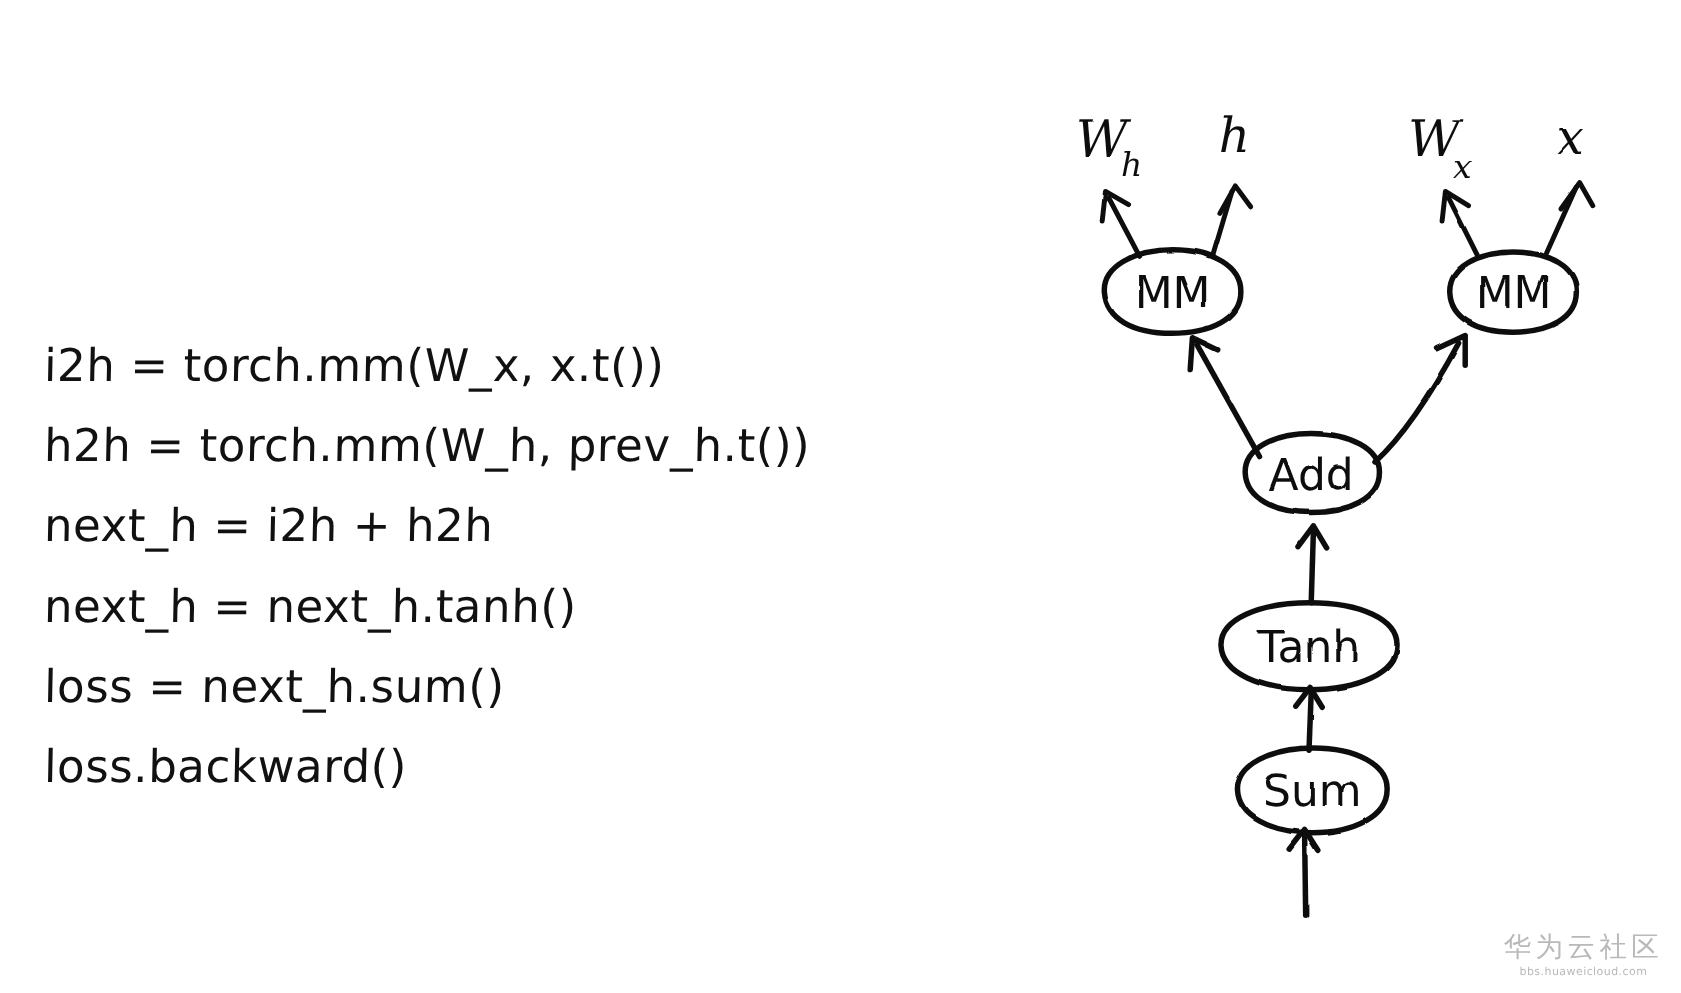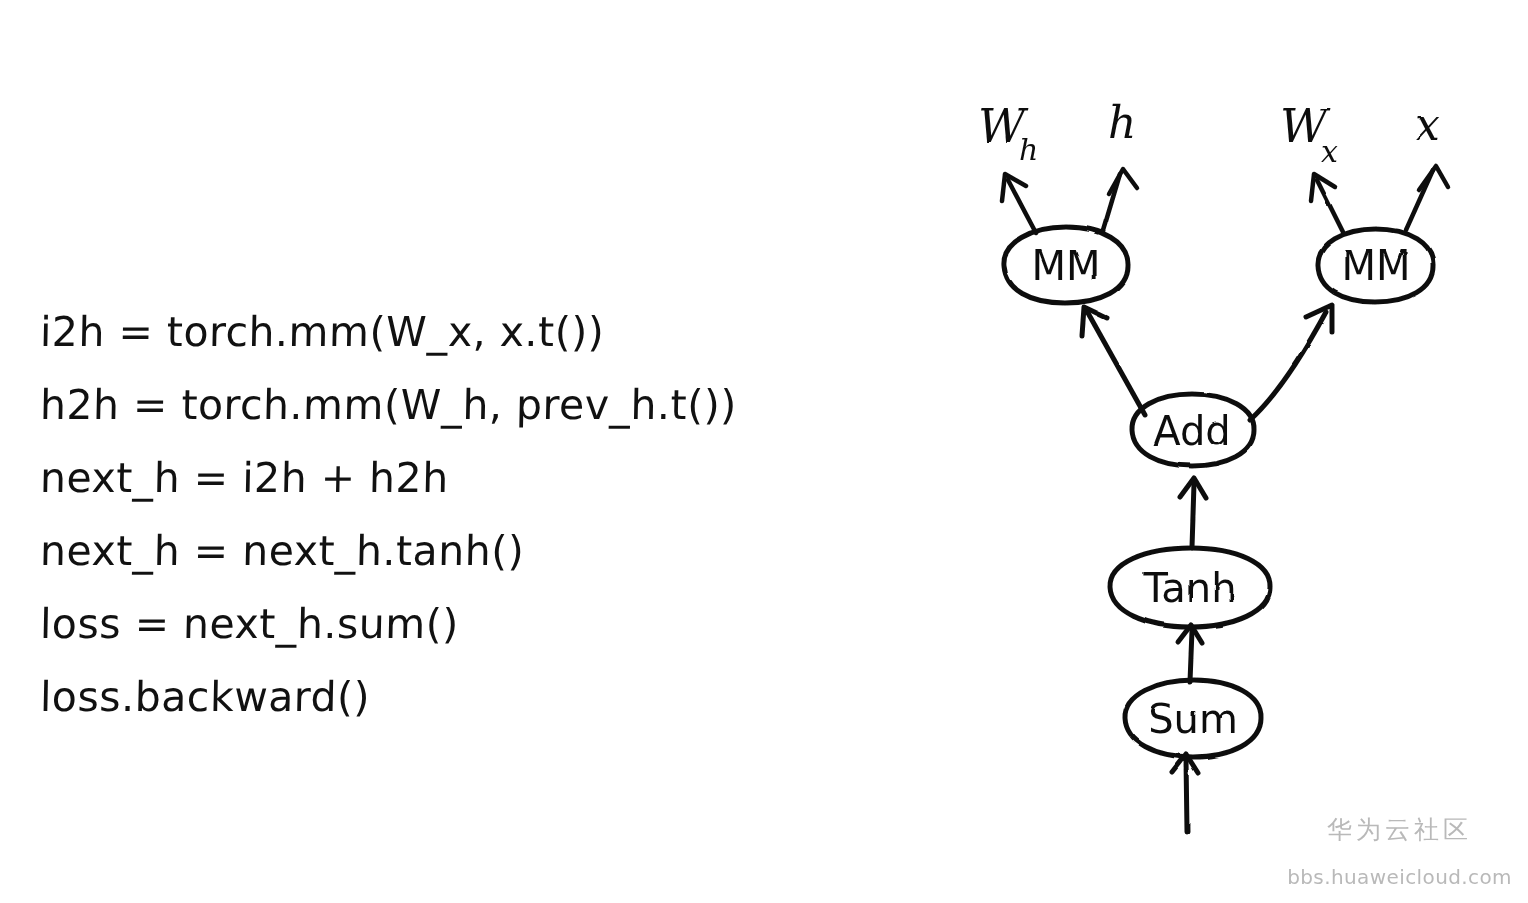--- a/index.html
+++ b/index.html
@@ -72,24 +72,24 @@
   #watermark .wm-cn {
     font-family: "DejaVu Sans", sans-serif;
     font-size: 25px;
     letter-spacing: 4px;
     color: #b9b9b9;
     line-height: 1.15;
     text-align: center;
   }
   #watermark .wm-url {
     font-family: "DejaVu Sans", sans-serif;
-    font-size: 20px;
+    font-size: 10px;
     letter-spacing: 0.4px;
     color: #b9b9b9;
-    margin-top: 20px;
+    margin-top: 2px;
   }
 </style>
 </head>
 <body>
 
 <div id="canvas">
 
   <div id="code-block">
     <div class="code-line">i2h = torch.mm(W_x, x.t())</div>
     <div class="code-line">h2h = torch.mm(W_h, prev_h.t())</div>

